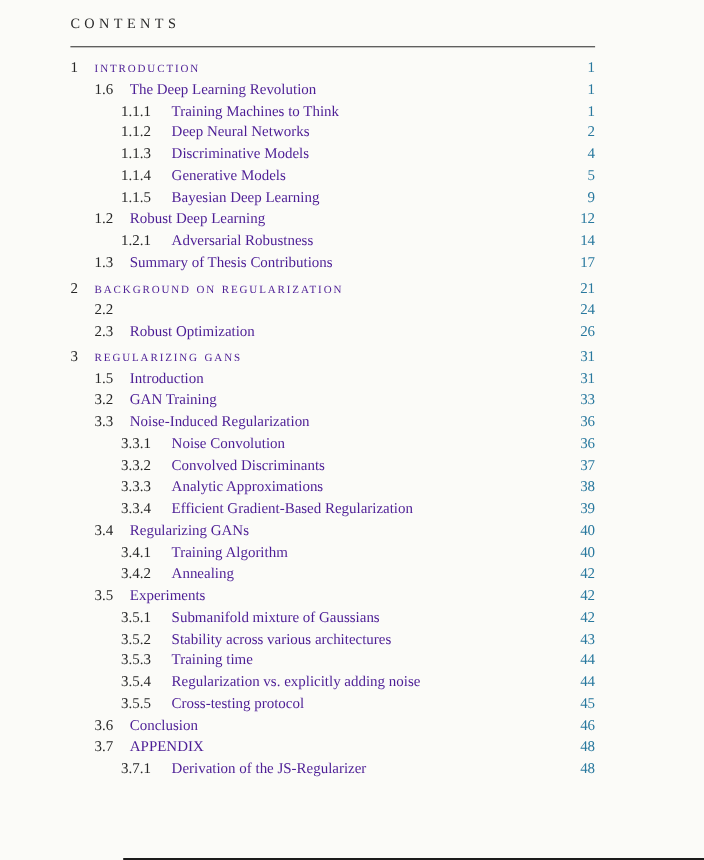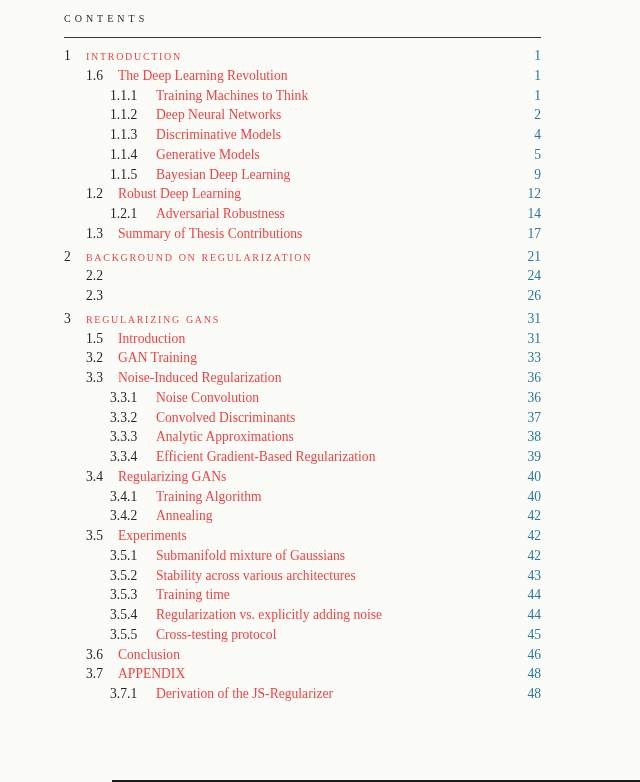--- a/index.html
+++ b/index.html
@@ -10,40 +10,40 @@
     color: #1f1f1f;
     position: relative;
     overflow: hidden;
   }
   .page {
     position: absolute;
     inset: 0;
     padding: 13px 99px 0 64px;
   }
   .doc-title {
-    font-size: 10px;
+    font-size: 13px;
     font-weight: normal;
     letter-spacing: 4px;
     color: #2a2a2a;
     margin-bottom: 13px;
   }
   .title-rule {
     border: none;
     border-top: 1.3px solid #3a3a3a;
     margin: 0 0 8px 0;
   }
   .toc { width: 100%; }
   .row {
     display: flex;
     align-items: baseline;
     line-height: 19.75px;
     font-size: 13.6px;
   }
   .row .num { flex: none; color: #262626; }
-  .row .label { white-space: nowrap; color: #ef4444; }
+  .row .label { white-space: nowrap; color: #4c1d95; }
   .row .spacer { flex: 1; }
   .row .pg {
     flex: none;
     color: var(--pg-color, #28789e);
     text-align: right;
     min-width: 16px;
   }
   .level-1 { margin-top: 3px; }
   .level-1:first-child { margin-top: 0; }
   .level-1 .num { width: 22px; }
@@ -138,20 +138,21 @@
         <span class="spacer"></span>
         <span class="pg">21</span>
       </div>
       <div class="row level-2">
         <span class="num">2.2</span>
         <span class="spacer"></span>
         <span class="pg">24</span>
       </div>
       <div class="row level-2">
         <span class="num">2.3</span>
+        <span class="label">Robust Optimization</span>
         <span class="spacer"></span>
         <span class="pg">26</span>
       </div>
       <div class="row level-1">
         <span class="num">3</span>
         <span class="label">Regularizing GANs</span>
         <span class="spacer"></span>
         <span class="pg">31</span>
       </div>
       <div class="row level-2">

